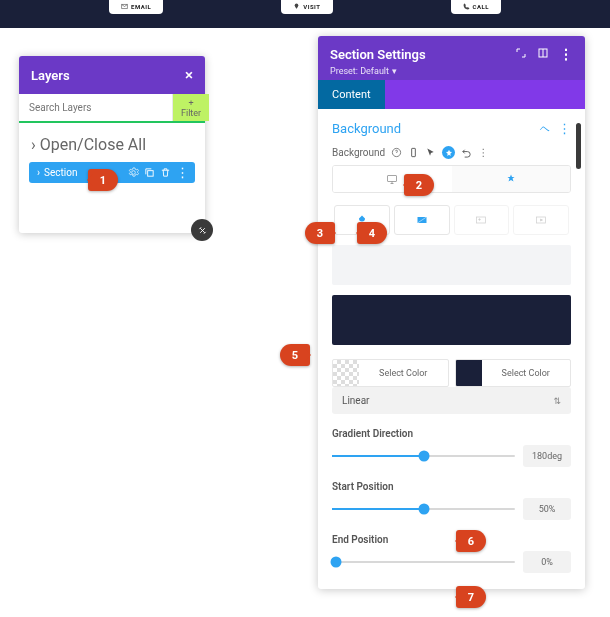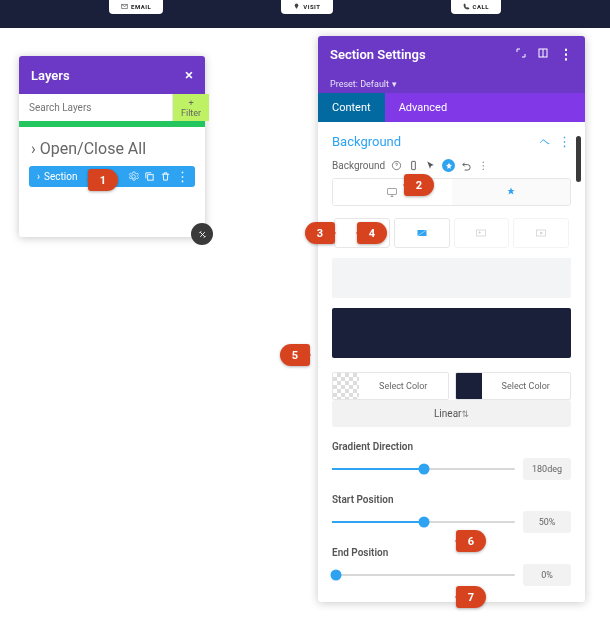--- a/index.html
+++ b/index.html
@@ -4,38 +4,38 @@
 <style>
 *{box-sizing:border-box;margin:0;padding:0;font-family:-apple-system,BlinkMacSystemFont,"Segoe UI",Roboto,Arial,sans-serif}
 body{background:#fff}
 .topbar{background:#1a2039;height:28px;display:flex;justify-content:space-around;align-items:flex-start;padding:0 50px}
 .topbar-tab{background:#fff;color:#222;font-size:6px;font-weight:700;padding:3px 12px 4px;border-radius:0 0 4px 4px;display:flex;align-items:center;gap:3px;letter-spacing:.5px}
 .topbar-tab svg{width:7px;height:7px}
 .stage{position:relative;width:610px;height:589px}
 
 .layers{position:absolute;left:19px;top:28px;width:186px;background:#fff;border-radius:3px;box-shadow:0 1px 8px rgba(0,0,0,.22)}
 .layers-header{background:#6b39c6;color:#fff;display:flex;justify-content:space-between;align-items:center;padding:10px 12px;border-radius:3px 3px 0 0;font-size:13px;font-weight:600}
-.layers-search{display:flex;border-bottom:6px solid #22c55e}
+.layers-search{display:flex;border-bottom:2px solid #22c55e}
 .layers-search input{flex:1;border:0;padding:8px 10px;font-size:10px;outline:none;color:#999}
 .layers-filter{border:0;background:#bef264;font-size:9px;color:#666;padding:0 8px;cursor:pointer;border-left:1px solid #e8e8e8}
 .layers-body{padding:8px 10px 50px}
 .open-close{font-size:16px;color:#666;padding:4px 2px 8px}
 .section-row{background:#2ea3f2;color:#fff;border-radius:3px;display:flex;align-items:center;justify-content:space-between;padding:5px 6px 5px 8px;font-size:10px}
 .section-row-right{display:flex;align-items:center;gap:5px}
 .row-icon{width:11px;height:11px;display:flex;align-items:center;justify-content:center}
 .row-icon svg{width:11px;height:11px}
 .kebab{font-size:13px;line-height:11px}
 .layers-fab{position:absolute;right:-8px;bottom:-8px;width:22px;height:22px;border-radius:50%;background:#3a3a3a;color:#fff;display:flex;align-items:center;justify-content:center}
 
 .settings{position:absolute;right:25px;top:8px;width:267px;background:#fff;border-radius:3px;box-shadow:0 1px 10px rgba(0,0,0,.22);overflow:hidden}
 .settings-header{background:#6b39c6;color:#fff;padding:10px 12px 4px}
 .settings-title{font-size:13px;font-weight:600;display:flex;justify-content:space-between;align-items:center}
 .settings-title-icons{display:flex;gap:10px;align-items:center}
 .settings-title-icons svg{width:12px;height:12px}
-.preset{font-size:9px;color:rgba(255,255,255,.85);margin-top:17px;display:flex;align-items:center;gap:3px}
+.preset{font-size:9px;color:rgba(255,255,255,.85);margin-top:4px;display:flex;align-items:center;gap:3px}
 .tabs{background:#8139e8;display:flex}
 .tab{flex:0 0 auto;color:#fff;font-size:11px;padding:8px 14px;cursor:pointer}
 .tab.active{background:#0369a1}
 .panel-body{padding:12px 14px 16px;position:relative}
 .panel-scrollbar{position:absolute;right:4px;top:14px;width:5px;height:46px;background:#3a3a3a;border-radius:3px}
 .bg-heading{color:#2ea3f2;font-size:13px;display:flex;justify-content:space-between;align-items:center;margin-bottom:10px}
 .bg-heading-right{display:flex;align-items:center;gap:8px}
 .label-row{display:flex;align-items:center;gap:6px;font-size:10px;color:#666;margin-bottom:6px}
 .label-row .ico{width:11px;height:11px;display:flex;align-items:center;justify-content:center}
 .label-row .ico svg{width:11px;height:11px}
@@ -51,21 +51,21 @@
 .type-tab.inactive{opacity:.45}
 .preview-blank{height:40px;background:#f3f4f6;border-radius:2px;margin:10px 0}
 .preview-dark{height:50px;background:#1a2039;border-radius:2px;margin:6px 0 14px}
 .color-row{display:flex;gap:6px}
 .color-btn{flex:1;display:flex;border:1px solid #e6e6e6;border-radius:2px;overflow:hidden}
 .swatch{width:26px;height:26px}
 .checker{background-image:linear-gradient(45deg,#ddd 25%,transparent 25%),linear-gradient(-45deg,#ddd 25%,transparent 25%),linear-gradient(45deg,transparent 75%,#ddd 75%),linear-gradient(-45deg,transparent 75%,#ddd 75%);background-size:8px 8px;background-position:0 0,0 4px,4px -4px,-4px 0}
 .dark-sw{background:#1a2039}
 .color-txt{flex:1;font-size:9px;color:#666;display:flex;align-items:center;justify-content:center}
 .field-label{font-size:10px;color:#555;font-weight:600;margin:14px 0 6px}
-.select{background:#f2f2f2;border-radius:3px;padding:8px 10px;font-size:10px;color:#555;display:flex;justify-content:center;align-items:center}
+.select{background:#f2f2f2;border-radius:3px;padding:8px 10px;font-size:10px;color:#555;display:flex;justify-content:space-between;align-items:center}
 .slider-row{display:flex;align-items:center;gap:8px}
 .slider-track{flex:1;position:relative;height:2px;background:#d8d8d8;border-radius:2px}
 .slider-track .fill{position:absolute;left:0;top:0;height:100%;background:#2ea3f2}
 .slider-thumb{position:absolute;top:50%;width:11px;height:11px;background:#2ea3f2;border-radius:50%;transform:translate(-50%,-50%)}
 .slider-val{width:48px;background:#f2f2f2;font-size:9px;color:#666;text-align:center;padding:6px 0;border-radius:3px}
 
 .callout{position:absolute;width:30px;height:22px;background:#d8431f;border-radius:3px 11px 11px 3px;display:flex;align-items:center;justify-content:center;color:#fff;font-size:11px;font-weight:700;box-shadow:0 1px 3px rgba(0,0,0,.3)}
 .callout::before{content:"";position:absolute;left:-7px;top:50%;transform:translateY(-50%);border:6px solid transparent;border-right-color:#d8431f}
 .callout.left-point{border-radius:11px 3px 3px 11px}
 .callout.left-point::before{left:auto;right:-7px;border-right-color:transparent;border-left-color:#d8431f}
@@ -156,21 +156,20 @@
           <span style="font-size:14px">⋮</span>
         </div>
       </div>
       <div class="preset">
           <span>Preset: Default</span> 
           <span>▾</span>
         </div>
     </div>
     <div class="tabs">
       <div class="tab active">Content</div>
-      <div class="tab">Advanced</div>
     </div>
     <div class="panel-body">
       <div class="panel-scrollbar"></div>
       <div class="bg-heading">
         <span>Background</span>
         <div class="bg-heading-right">
           <span style="color:#2ea3f2;font-size:10px">ヘ</span>
           <span style="color:#2ea3f2">⋮</span>
         </div>
       </div>

